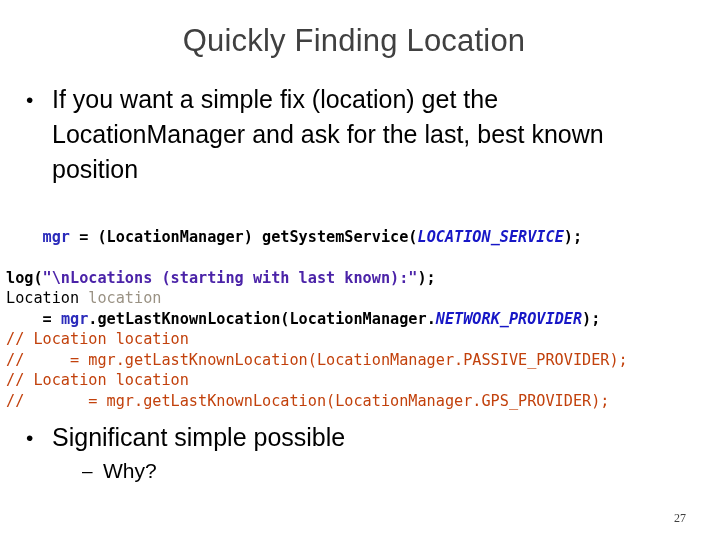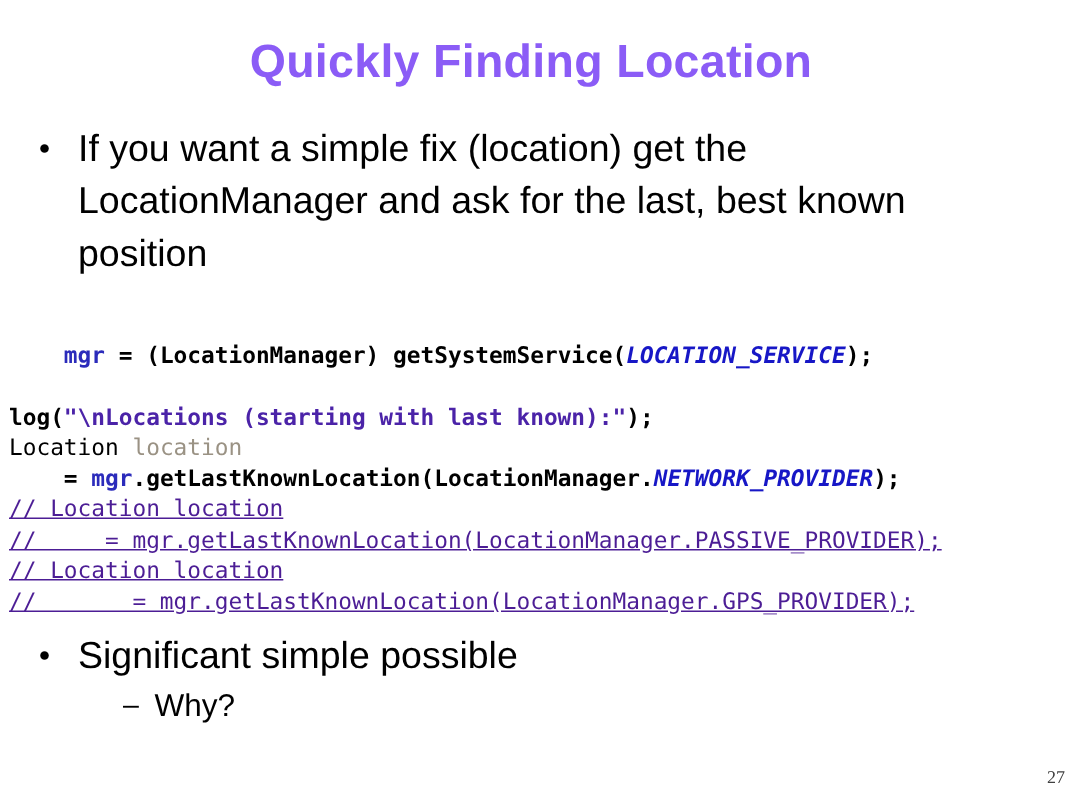--- a/index.html
+++ b/index.html
@@ -26,22 +26,22 @@
 
   
   .slide-title {
     position: absolute;
     top: 22px;
     left: 0;
     width: 708px;
     text-align: center;
     font-size: 31px;
     line-height: 38px;
-    font-weight: 700;
-    color: #8b5cf6;
+    font-weight: 400;
+    color: #404040;
     letter-spacing: 0.2px;
     white-space: nowrap;
   }
 
   
   .bullets-top {
     position: absolute;
     top: 82px;
     left: 26px;
     width: 660px;
@@ -109,26 +109,26 @@
   .code-line.gap {
     height: 20px;
   }
 
   .tok-plain     { color: #000000; font-weight: bold; }
   .tok-var       { color: #2b2bbb; font-weight: bold; }
   .tok-const     { color: #1717c6; font-weight: bold; font-style: italic; }
   .tok-string    { color: #4b23a8; font-weight: bold; }
   .tok-type      { color: #000000; font-weight: normal; }
   .tok-localvar  { color: #9a9284; font-weight: normal; }
-  .tok-comment   { color: #4c1d95; font-weight: normal; text-decoration: underline; }
+  .tok-comment   { color: #c2410c; font-weight: normal; }
 
   
   .page-number {
     position: absolute;
-    right: 10px;
+    right: 34px;
     bottom: 14px;
     font-size: 12px;
     line-height: 16px;
     color: #404040;
     font-family: "Liberation Serif", serif;
   }
 </style>
 </head>
 <body>
 

